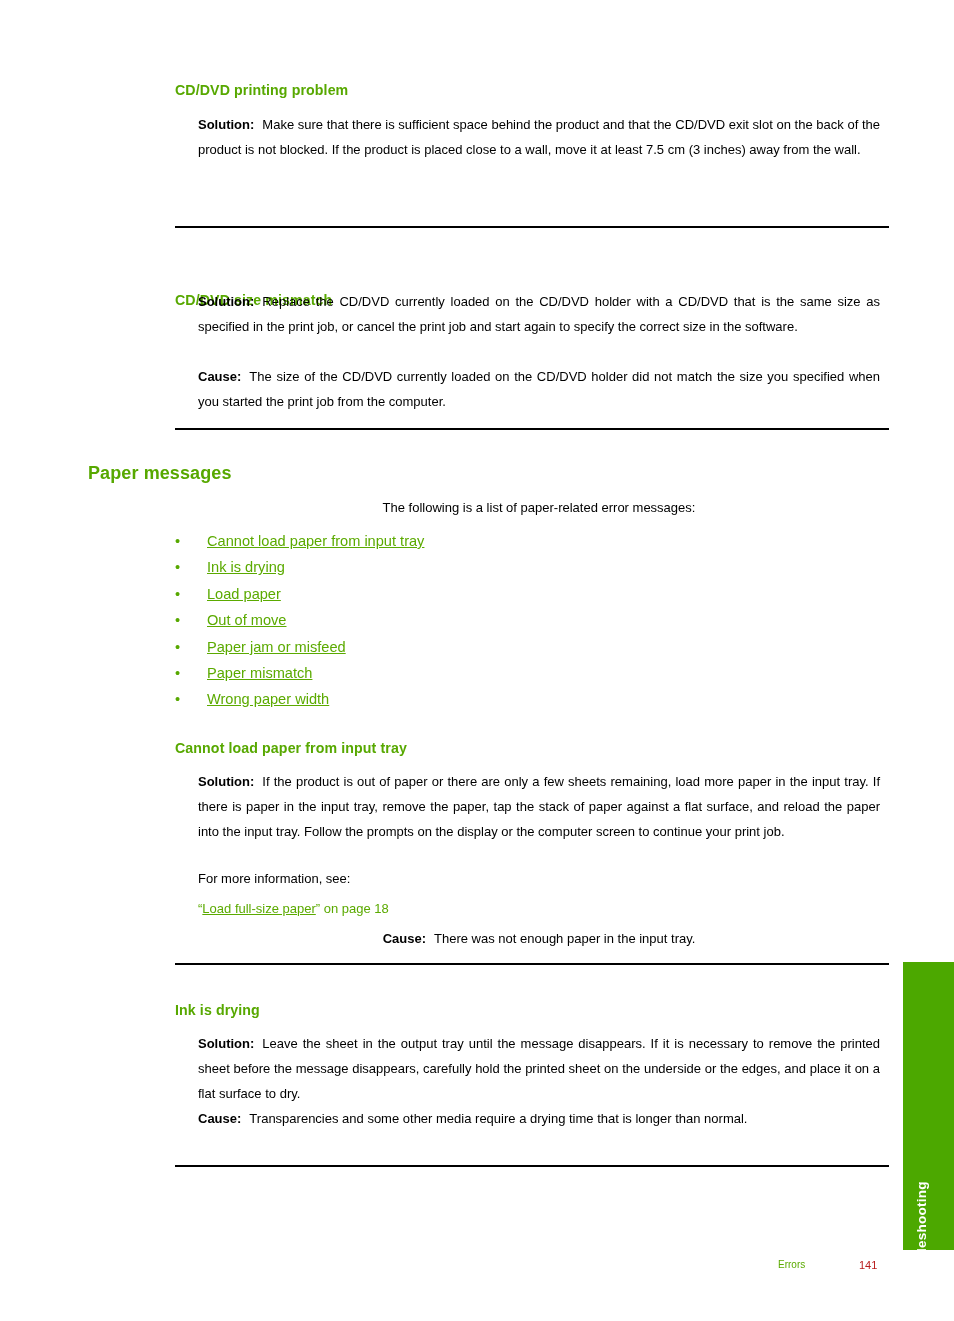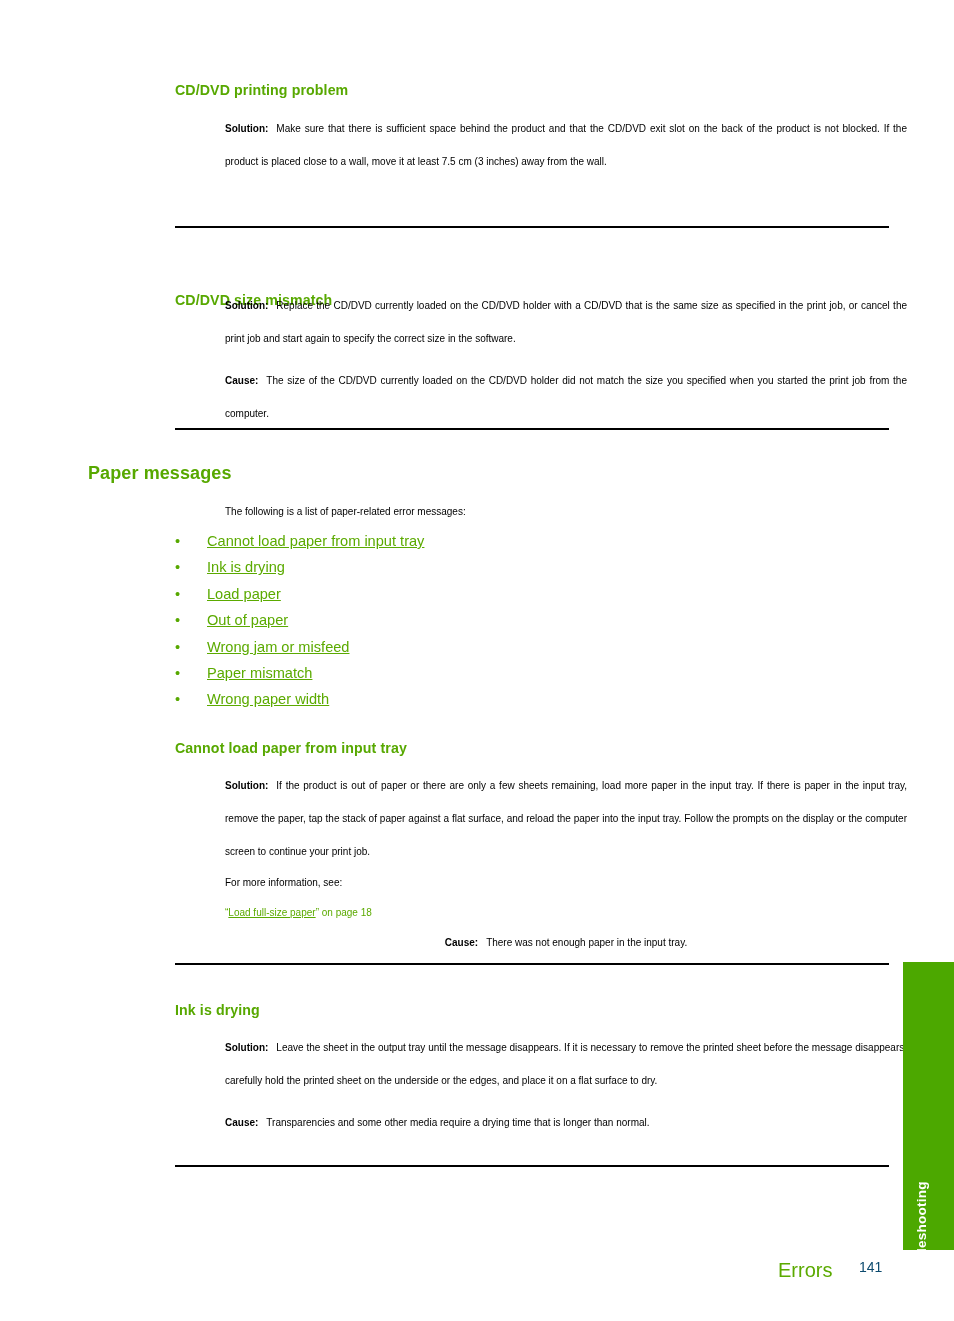--- a/index.html
+++ b/index.html
@@ -31,24 +31,24 @@
   .h3 {
     position: absolute;
     left: 175px;
     font-size: 14.2px;
     font-weight: bold;
     color: #57a800;
     letter-spacing: 0.1px;
   }
   .body {
     position: absolute;
-    left: 225px;
+    left: 198px;
     width: 682px;
-    font-size: 10px;
-    line-height: 33px;
+    font-size: 13px;
+    line-height: 25px;
     color: #000000;
     text-align: left;
   }
   .body.just {
     text-align: justify;
     text-justify: inter-word;
   }
   .lbl {
     font-weight: bold;
   }
@@ -120,29 +120,29 @@
     font-size: 13.6px;
     font-weight: bold;
     letter-spacing: 0.2px;
   }
 
   
   .footer-chapter {
     position: absolute;
     left: 778px;
     top: 1259px;
-    font-size: 20px;
+    font-size: 10px;
     color: #5baa00;
   }
   .footer-page {
     position: absolute;
     left: 859px;
     top: 1259px;
-    font-size: 14px;
-    color: #0c4a6e;
+    font-size: 11px;
+    color: #b91c1c;
   }
 </style>
 </head>
 <body>
 
 <div class="page">
 
   <div class="h3" style="top:82px;">CD/DVD printing problem</div>
 
   <div class="body just" style="top:112px;">
@@ -159,42 +159,42 @@
   </div>
 
   <div class="body just" style="top:364px;">
     <span class="lbl">Cause:</span><span class="gap"></span><span>The size of the CD/DVD currently loaded on the CD/DVD holder did not match the size you specified when you started the print job from the computer.</span>
   </div>
 
   <div class="rule" style="top:428px;"></div>
 
   <div class="h2" style="top:463px;">Paper messages</div>
 
-  <div class="body" style="top:495px;">The following is a list of paper-related error messages:</div>
+  <div class="body" style="top:495px;text-align:center;">The following is a list of paper-related error messages:</div>
 
   <div class="bullets">
     <div class="bullet-row">
       <span class="bullet-dot">•</span>
       <a class="bullet-link" href="#">Cannot load paper from input tray</a>
     </div>
     <div class="bullet-row">
       <span class="bullet-dot">•</span>
       <a class="bullet-link" href="#">Ink is drying</a>
     </div>
     <div class="bullet-row">
       <span class="bullet-dot">•</span>
       <a class="bullet-link" href="#">Load paper</a>
     </div>
     <div class="bullet-row">
       <span class="bullet-dot">•</span>
-      <a class="bullet-link" href="#">Out of paper</a>
-    </div>
-    <div class="bullet-row">
-      <span class="bullet-dot">•</span>
-      <a class="bullet-link" href="#">Wrong jam or misfeed</a>
+      <a class="bullet-link" href="#">Out of move</a>
+    </div>
+    <div class="bullet-row">
+      <span class="bullet-dot">•</span>
+      <a class="bullet-link" href="#">Paper jam or misfeed</a>
     </div>
     <div class="bullet-row">
       <span class="bullet-dot">•</span>
       <a class="bullet-link" href="#">Paper mismatch</a>
     </div>
     <div class="bullet-row">
       <span class="bullet-dot">•</span>
       <a class="bullet-link" href="#">Wrong paper width</a>
     </div>
   </div>

